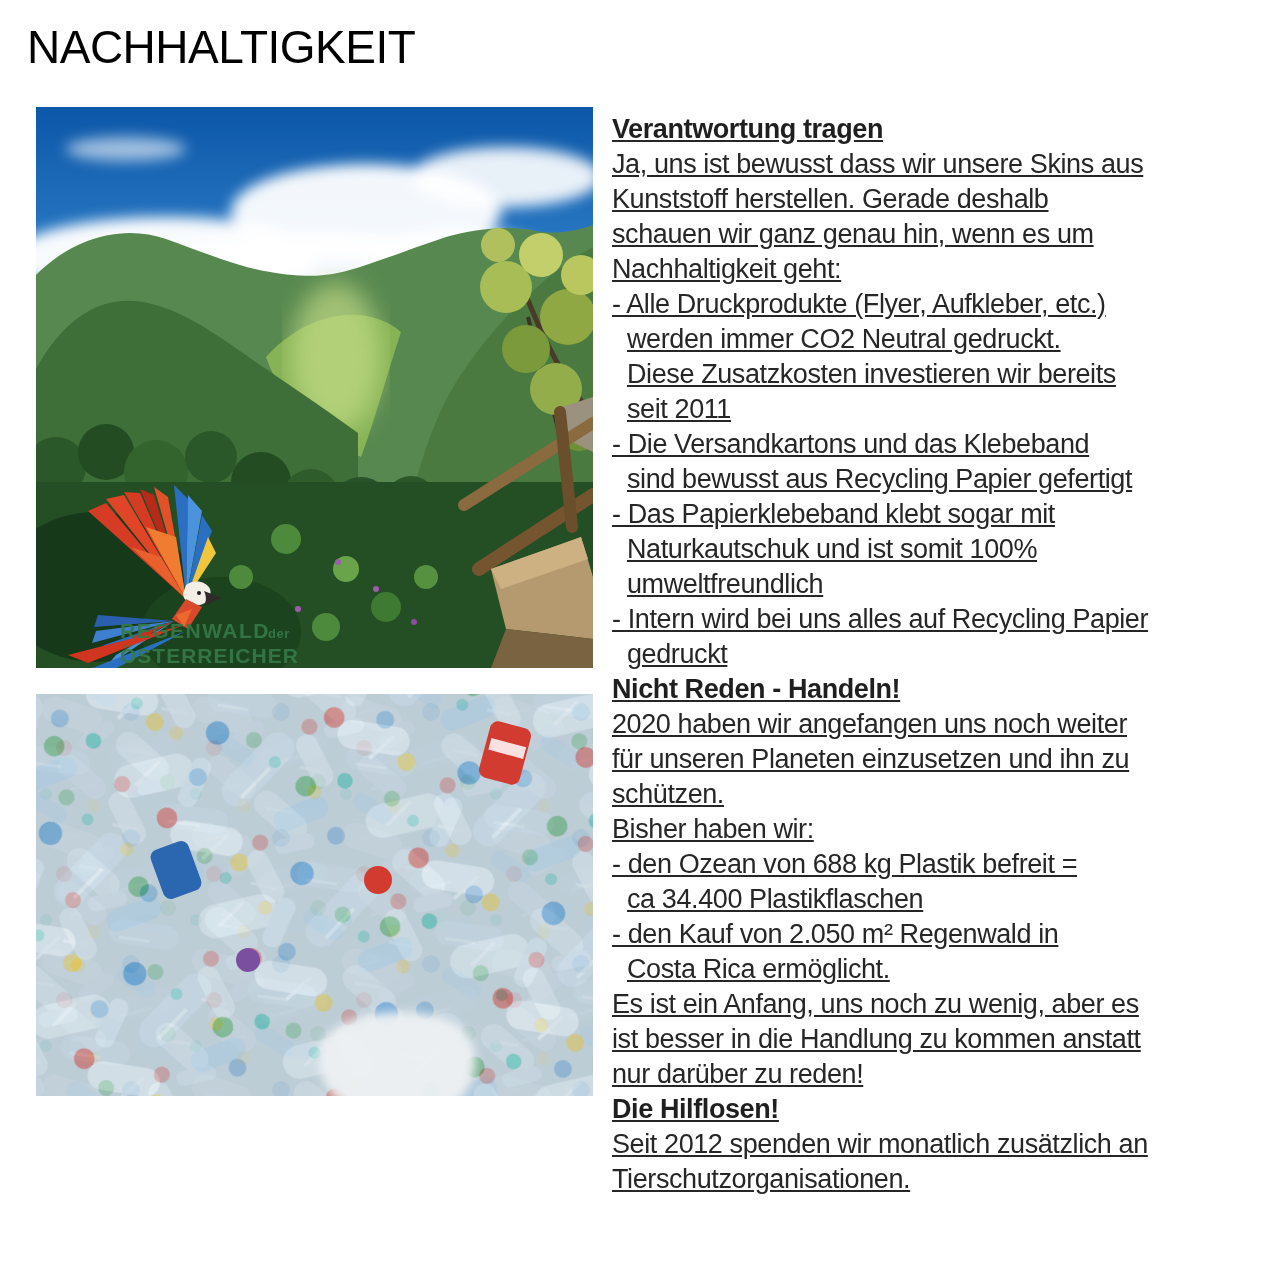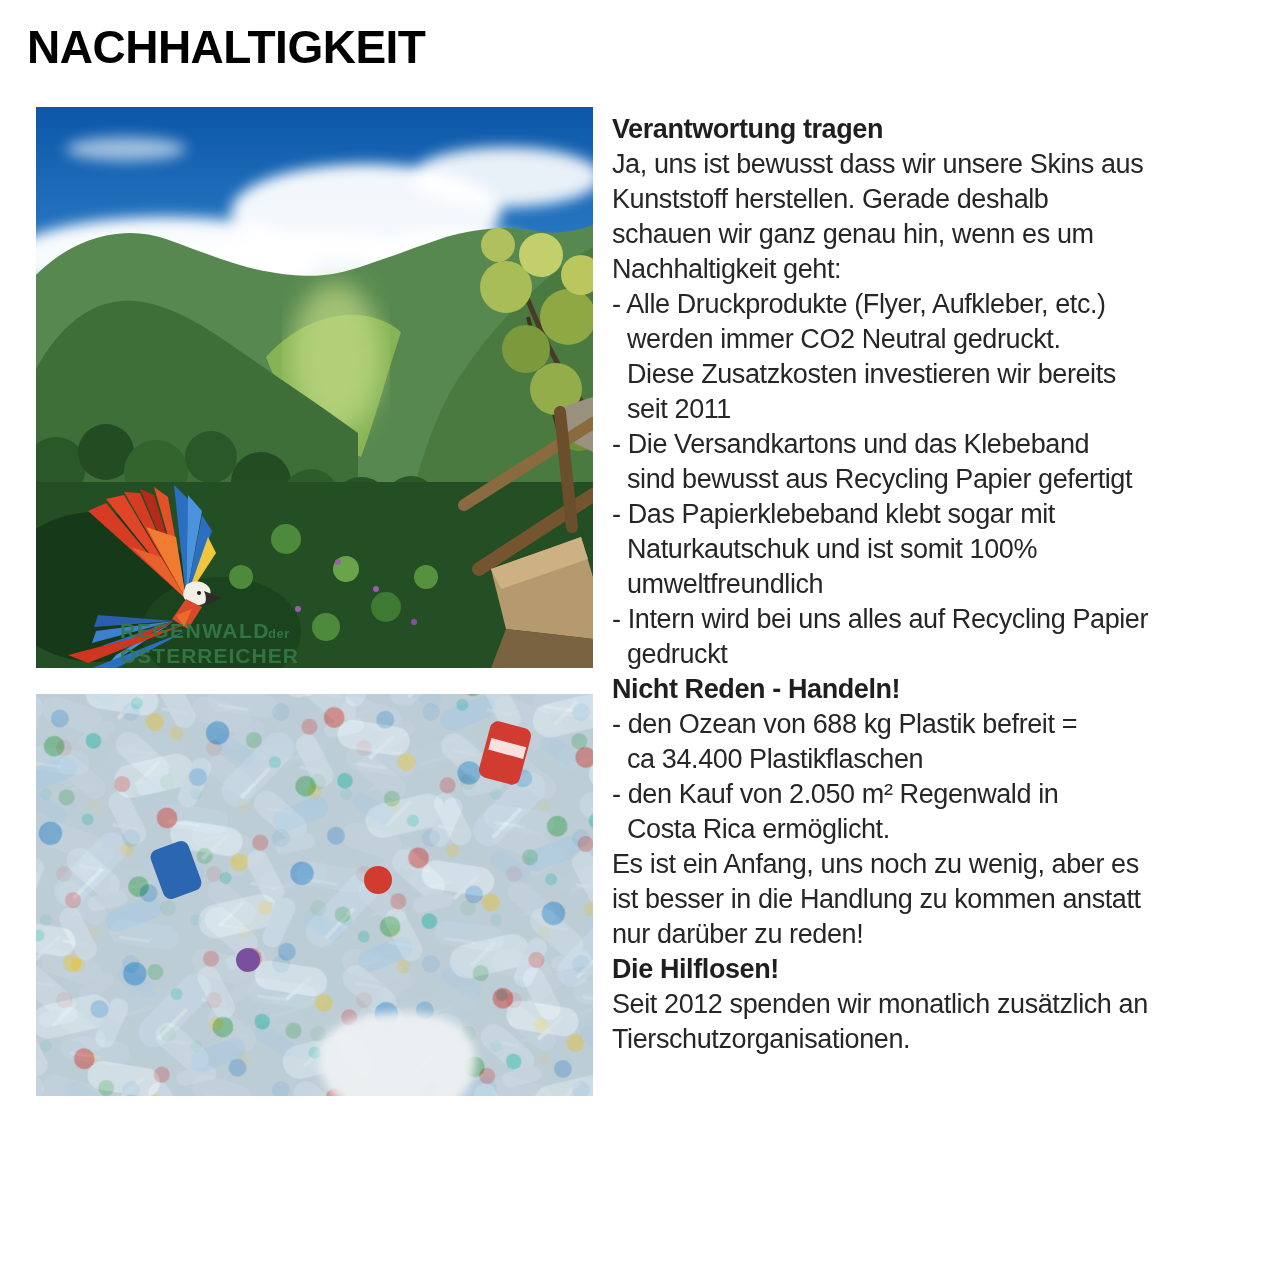--- a/index.html
+++ b/index.html
@@ -2,29 +2,29 @@
 <html><head>
 <meta charset="utf-8">
 <style>
   html,body{margin:0;padding:0;}
   body{
     width:1280px;height:1280px;position:relative;background:#ffffff;
     font-family:"Liberation Sans", sans-serif;color:#262626;overflow:hidden;
   }
   .page-title{
     position:absolute;left:27px;top:20px;margin:0;
-    font-size:46px;font-weight:700;letter-spacing:-0.5px;color:#000;
+    font-size:46px;font-weight:400;letter-spacing:-0.5px;color:#000;
   }
   .photo{position:absolute;left:28px;width:557px;overflow:hidden;padding-left:8px;}
   .photo svg{display:block;}
   #photo-rainforest{top:107px;height:561px;}
   #photo-plastic{top:694px;height:402px;}
   .col{
     position:absolute;left:612px;top:112px;width:668px;
-    font-size:27px;line-height:35px;letter-spacing:-0.4px;
+    font-size:27px;line-height:35px;letter-spacing:-0.4px;text-decoration:underline;
   }
   .col h3{margin:0;font-size:27px;line-height:35px;font-weight:700;color:#1f1f1f;}
   .col h3.gap{}
   .col p{margin:0;white-space:pre-line;}
   .col p.gap{}
   .col ul{margin:0;padding:0;list-style:none;}
   .col li{white-space:pre-line;padding-left:15px;text-indent:-15px;}
 </style>
 </head>
 <body>
@@ -232,20 +232,24 @@
     <li>- Die Versandkartons und das Klebeband
 sind bewusst aus Recycling Papier gefertigt</li>
     <li>- Das Papierklebeband klebt sogar mit
 Naturkautschuk und ist somit 100%
 umweltfreundlich</li>
     <li>- Intern wird bei uns alles auf Recycling Papier
 gedruckt</li>
   </ul>
 
   <h3 class="gap">Nicht Reden - Handeln!</h3>
+  <p>2020 haben wir angefangen uns noch weiter
+für unseren Planeten einzusetzen und ihn zu
+schützen.
+Bisher haben wir:</p>
   <ul>
     <li>- den Ozean von 688 kg Plastik befreit =
 ca 34.400 Plastikflaschen</li>
     <li>- den Kauf von 2.050 m² Regenwald in
 Costa Rica ermöglicht.</li>
   </ul>
   <p class="gap">Es ist ein Anfang, uns noch zu wenig, aber es
 ist besser in die Handlung zu kommen anstatt
 nur darüber zu reden!</p>
 

